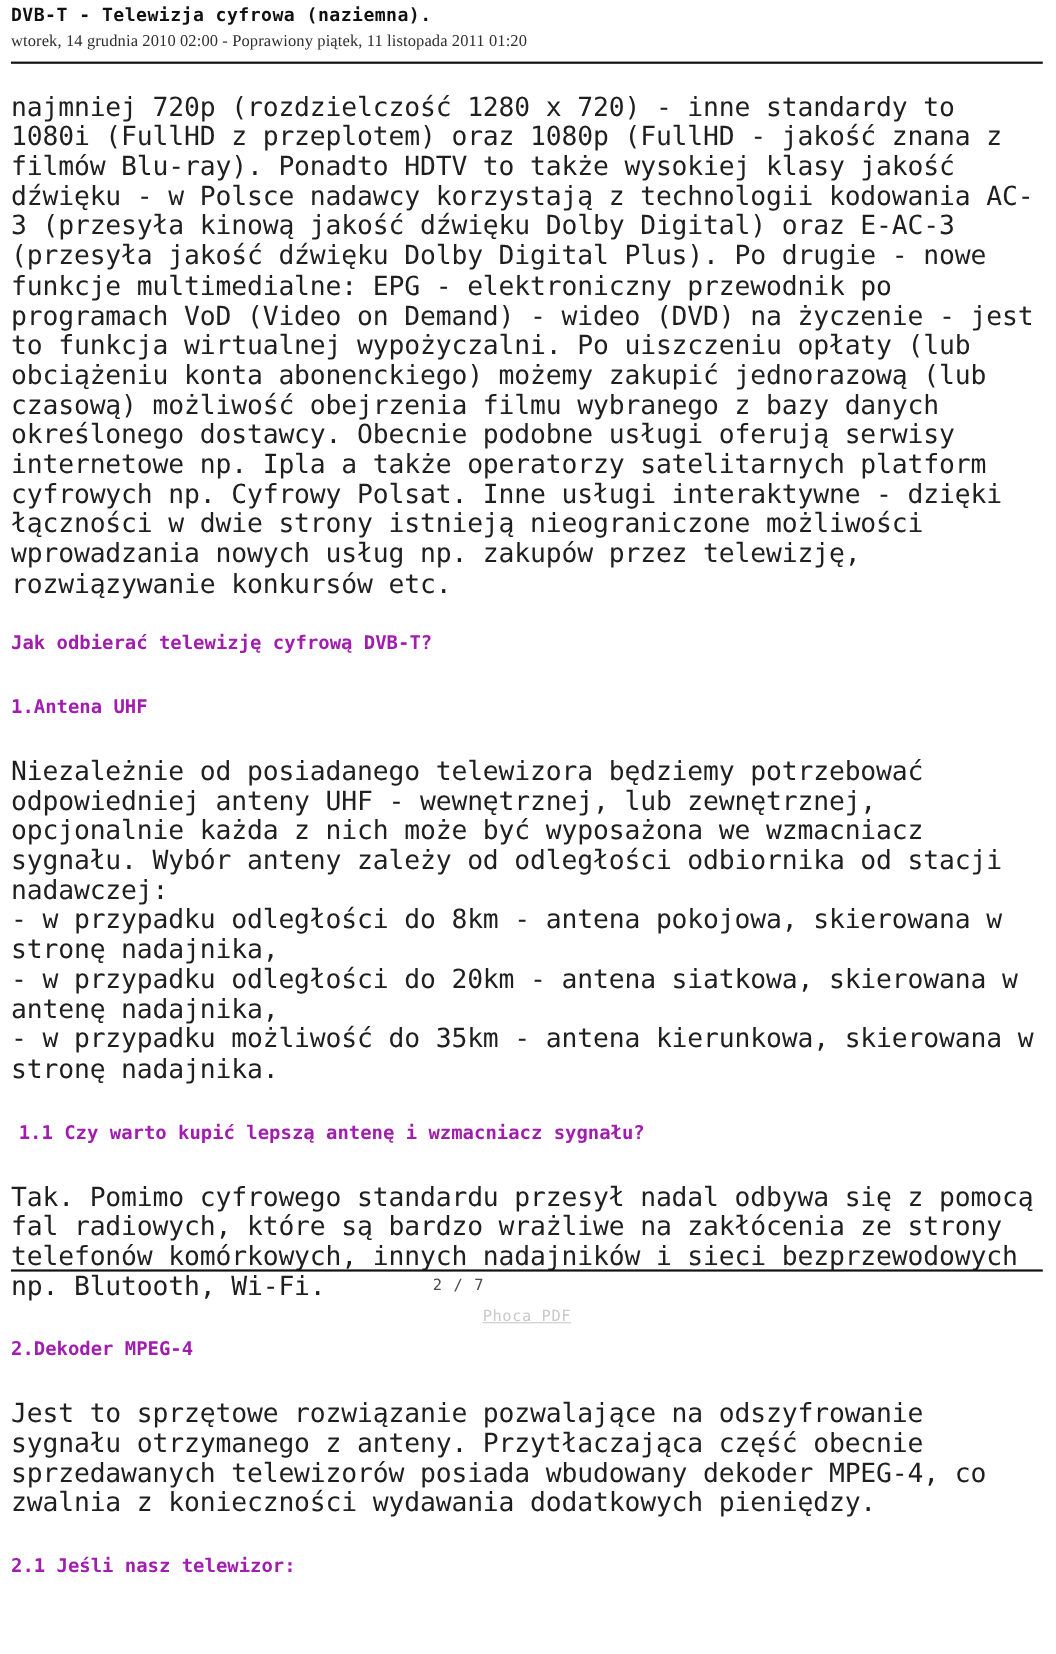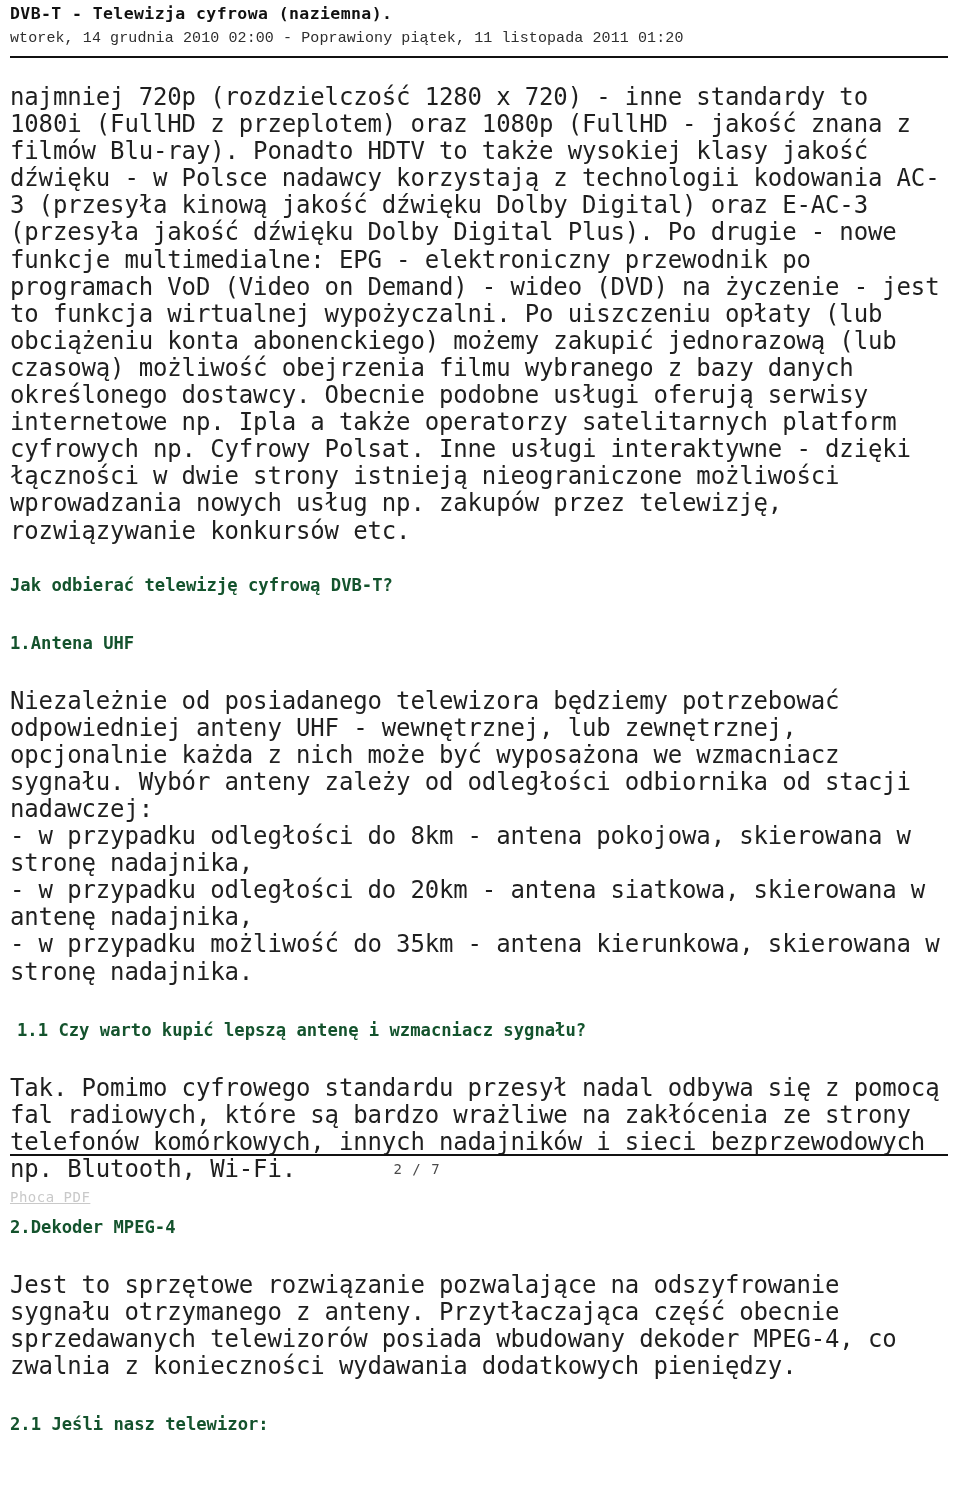--- a/index.html
+++ b/index.html
@@ -32,21 +32,21 @@
   .doc-title {
     font-family: "DejaVu Sans Mono", "Liberation Mono", monospace;
     font-weight: bold;
     font-size: 16.5px;
     line-height: 20px;
     letter-spacing: 0.4px;
     color: #111111;
     white-space: pre;
   }
   .doc-date {
-    font-family: Liberation Mono, monospace;
+    font-family: Liberation Serif, serif;
     font-weight: normal;
     font-size: 15px;
     line-height: 21px;
     letter-spacing: 0.1px;
     color: #2e2e2e;
     margin-top: 4px;
     white-space: pre;
   }
   .rule-top {
     margin-top: 7px;
@@ -70,21 +70,21 @@
     margin: 0;
   }
   .para + .para {
     margin-top: 0;
   }
 
   .heading {
     font-weight: bold;
     font-size: 17.2px;
     line-height: 27px;
-    color: #14532d;
+    color: #a21caf;
     letter-spacing: 0px;
     white-space: pre;
     margin: 0;
   }
 
   .gap-sm { height: 27px; }
   .gap-md { height: 31px; }
 
   .indent-1 { padding-left: 7px; }
 
@@ -106,21 +106,21 @@
     text-align: center;
     font-size: 14px;
     line-height: 22px;
     color: #4a4a4a;
     letter-spacing: 1px;
     padding-right: 124px;
     padding-top: 2px;
     white-space: pre;
   }
   .phoca-link {
-    text-align: left;
+    text-align: center;
     font-size: 14px;
     line-height: 18px;
     color: #c9c9c9;
     text-decoration: underline;
     letter-spacing: 0.5px;
     padding-top: 8px;
     white-space: pre;
     cursor: pointer;
   }
 </style>

